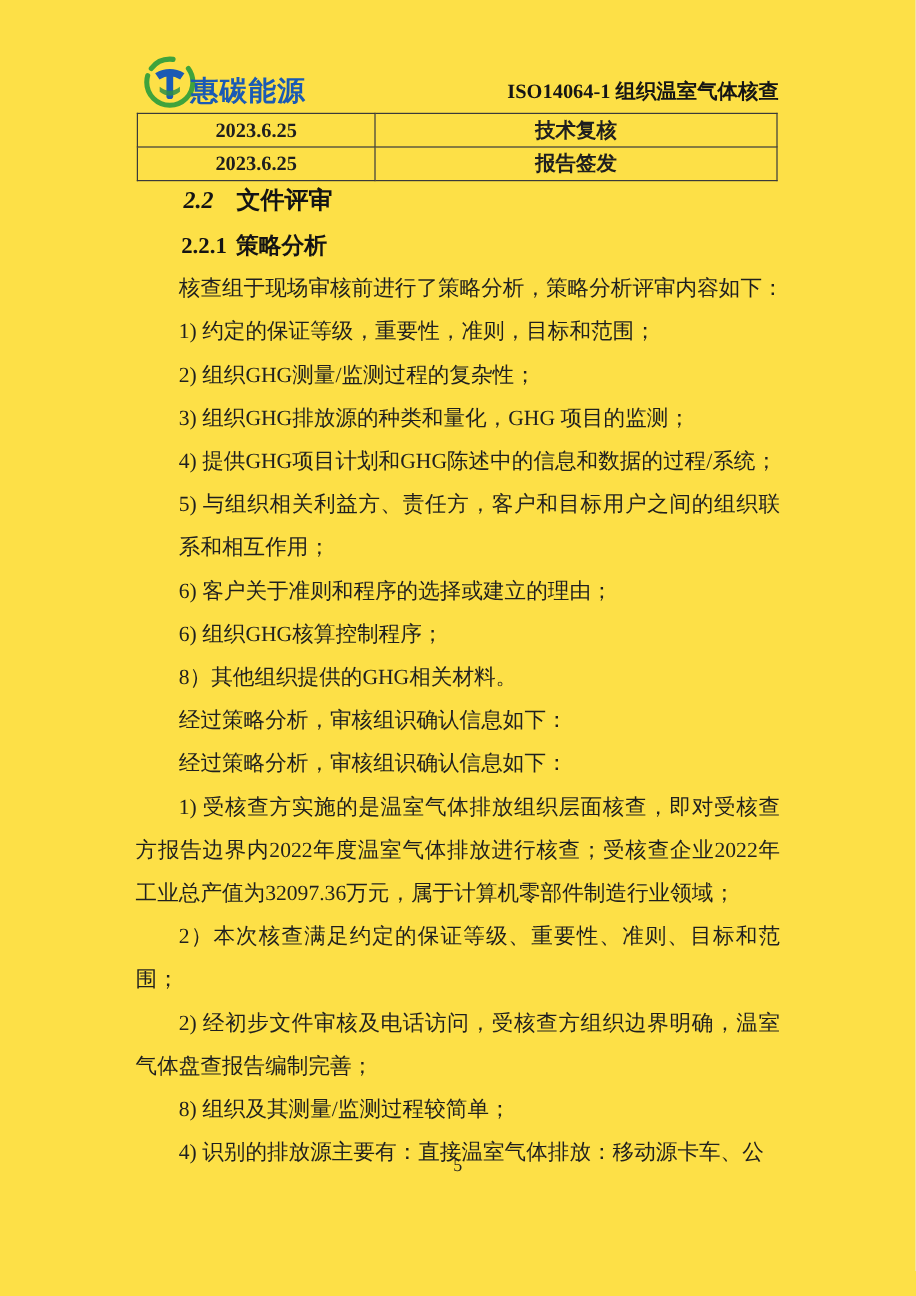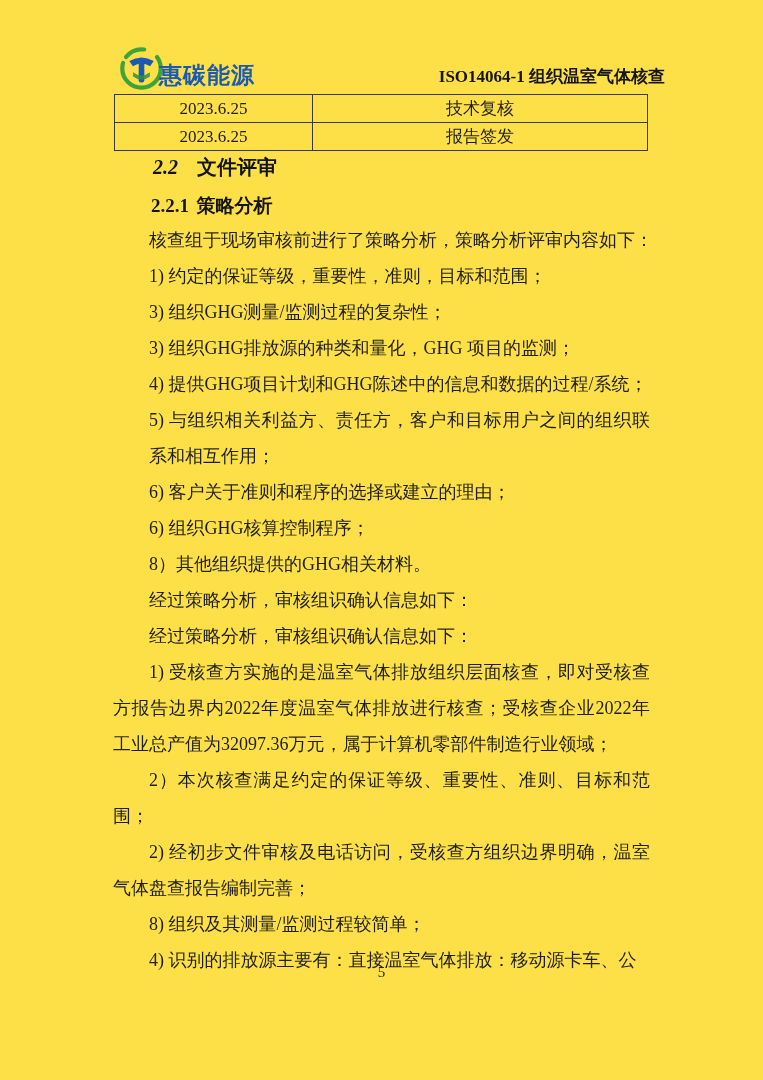--- a/index.html
+++ b/index.html
@@ -28,35 +28,36 @@
     left: 159px;
     top: 60px;
     font-family: "Liberation Sans", "DejaVu Sans", sans-serif;
     font-size: 23px;
     font-weight: bold;
     letter-spacing: 1px;
     color: var(--logo-blue, #1a5ab4);
   }
   .doc-title {
     position: absolute;
-    right: 98px;
+    right: 114px;
     top: 65px;
     font-size: 17px;
     font-weight: bold;
     color: #151515;
   }
 
   
   .approval-table {
     position: absolute;
     left: 114px;
     top: 94px;
     width: 534px;
     border-collapse: collapse;
     table-layout: fixed;
+    font-weight: bold;
   }
   .approval-table td {
     border: 1.5px solid var(--border, #3a3a3a);
     height: 28px;
     text-align: center;
     vertical-align: middle;
     font-size: 17px;
     padding: 0;
   }
   .approval-table td.col-date { width: 198px; }
@@ -136,21 +137,21 @@
       <span class="h-num">2.2</span><span>文件评审</span>
     </h2>
 
     <h3 class="h-subsection">
       <span class="h-num">2.2.1</span><span>策略分析</span>
     </h3>
 
     <p class="p-indent">核查组于现场审核前进行了策略分析，策略分析评审内容如下：</p>
 
     <p class="p-list-nowrap">1) 约定的保证等级，重要性，准则，目标和范围；</p>
-    <p class="p-list-nowrap">3) 组织GHG测量/监测过程的复杂性；</p>
+    <p class="p-list-nowrap">2) 组织GHG测量/监测过程的复杂性；</p>
     <p class="p-list-nowrap">3) 组织GHG排放源的种类和量化，GHG 项目的监测；</p>
     <p class="p-list-nowrap">4) 提供GHG项目计划和GHG陈述中的信息和数据的过程/系统；</p>
     <p class="p-list">5) 与组织相关利益方、责任方，客户和目标用户之间的组织联系和相互作用；</p>
     <p class="p-list-nowrap">6) 客户关于准则和程序的选择或建立的理由；</p>
     <p class="p-list-nowrap">6) 组织GHG核算控制程序；</p>
     <p class="p-list-nowrap">8）其他组织提供的GHG相关材料。</p>
 
     <p class="p-indent">经过策略分析，审核组识确认信息如下：</p>
     <p class="p-indent">经过策略分析，审核组识确认信息如下：</p>
 

